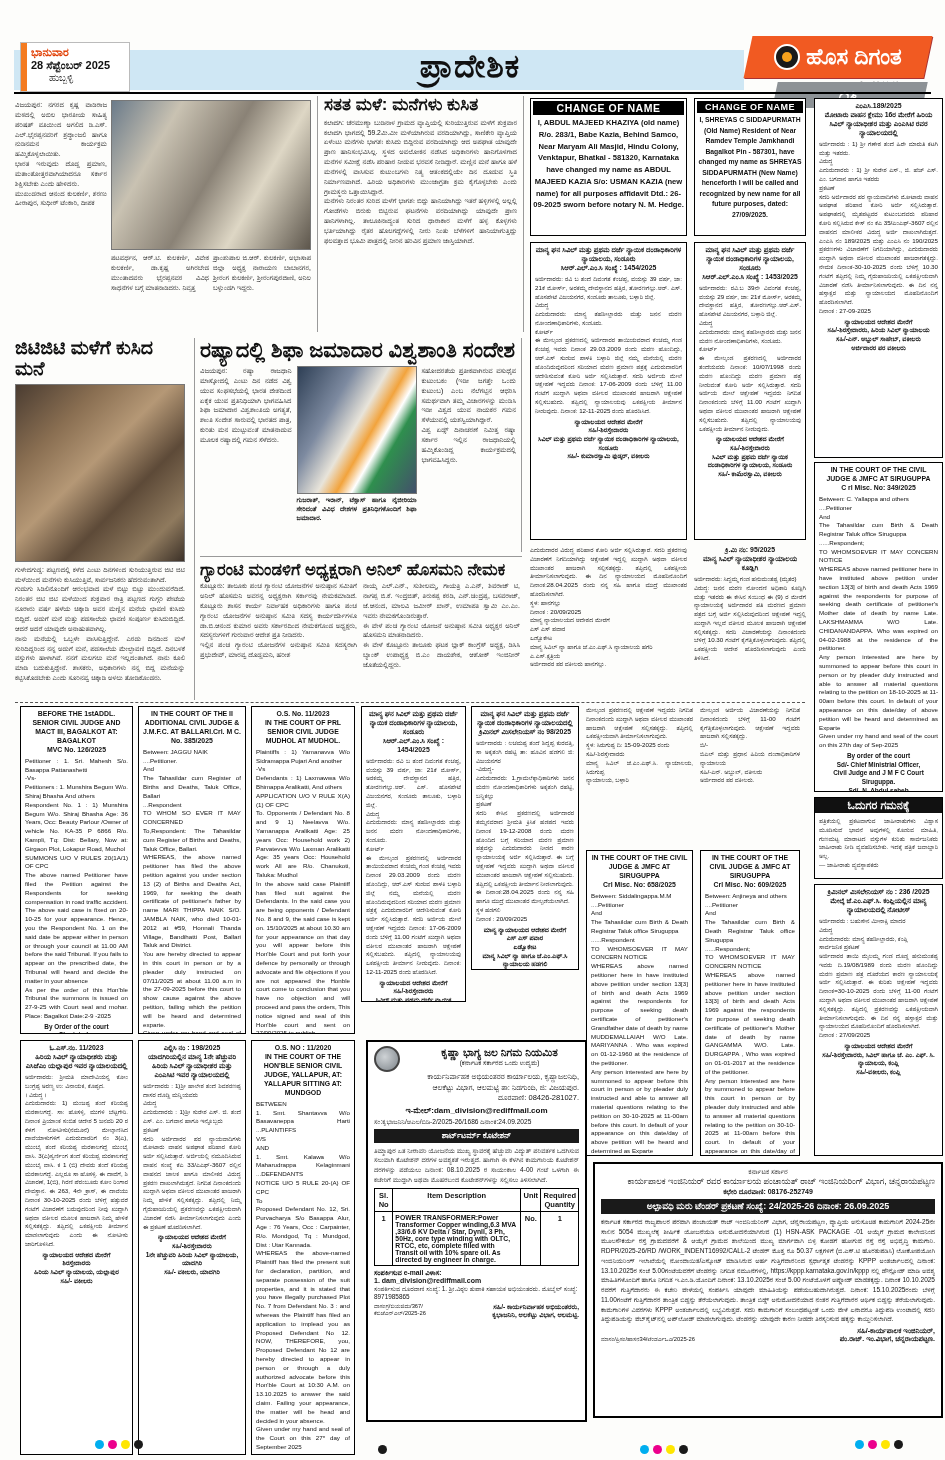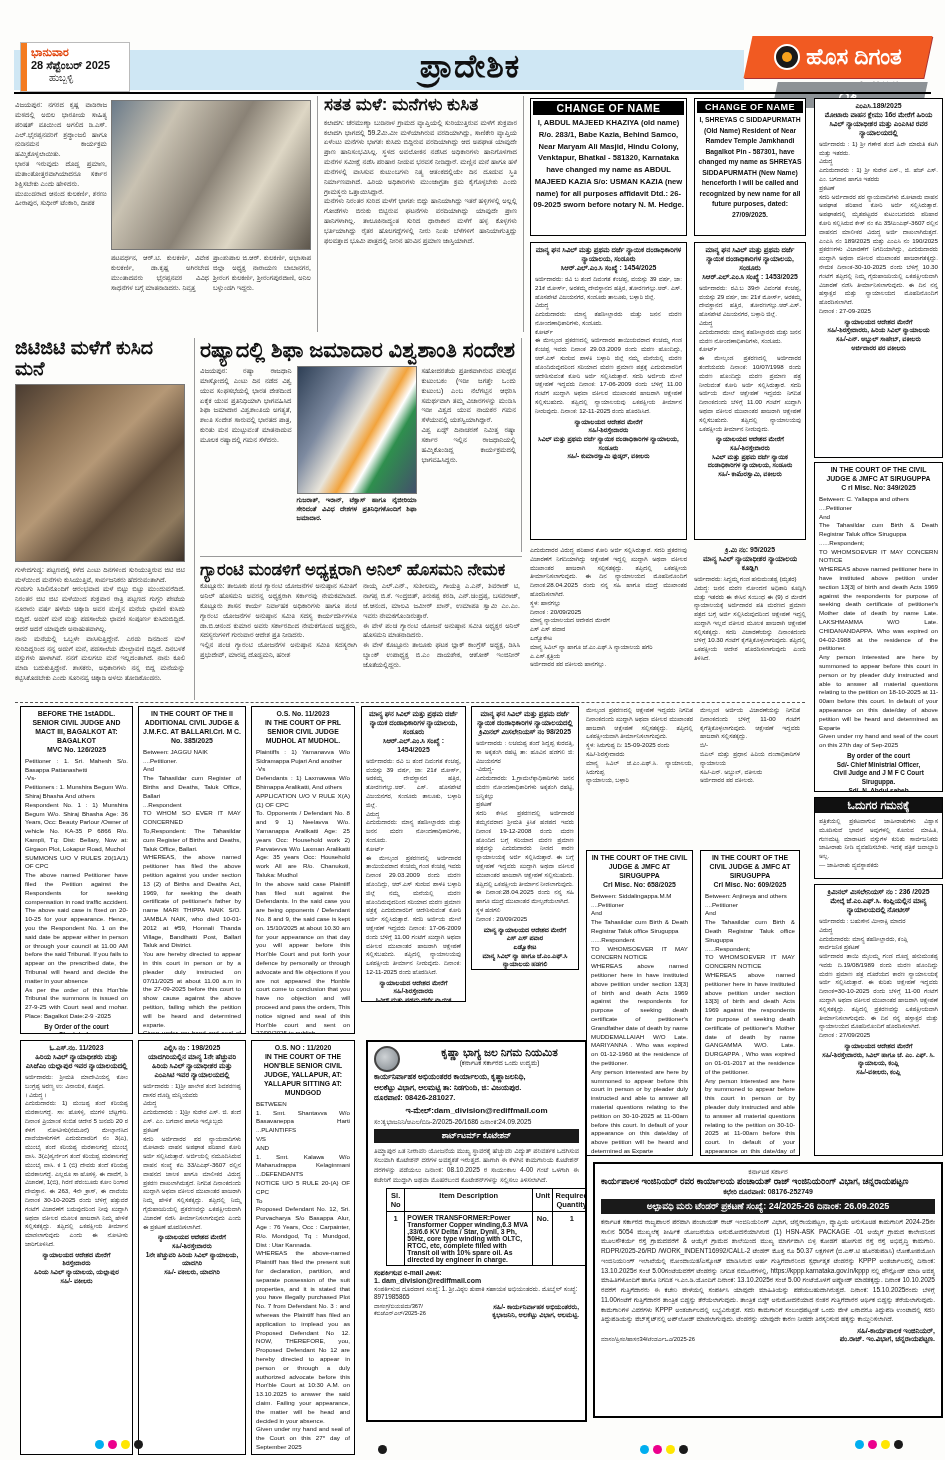--- a/index.html
+++ b/index.html
@@ -47,24 +47,24 @@
   .con-box { border:1.5px solid #000; background:#fff; text-align:center; padding:2px; }
   .con-title { background:#000; color:#fff; font-weight:bold; font-size:10.5px; letter-spacing:.5px; padding:1px 0; }
   .con-body { font-size:7.6px; line-height:1.55; margin-top:2px; white-space:pre-line; font-weight:bold; }
 
   .dash-rule { border-top:1px dashed #555; }
 
   
   .tender { border:2px solid #000; background:#fff; padding:4px 6px; }
   .t-org { text-align:center; font-weight:bold; font-size:12px; }
   .t-sub { text-align:center; font-size:6.5px; }
-  .t-office { text-align:left; font-size:8.5px; font-weight:bold; line-height:1.4; }
+  .t-office { text-align:right; font-size:8.5px; font-weight:normal; line-height:1.4; }
   .t-banner { background:#1a1a1a; color:#fff; text-align:center; font-weight:bold; font-size:9px; padding:2px 2px; margin:3px 0; }
   .t-body { font-size:7px; line-height:1.5; text-align:justify; white-space:pre-line; }
-  table.qt { border-collapse:collapse; width:100%; margin:3px 12px; }
+  table.qt { border-collapse:collapse; width:100%; margin:3px 0; }
   table.qt th, table.qt td { border:1px solid #000; font-size:7.5px; padding:2px; vertical-align:top; }
   table.qt th { font-weight:bold; }
   .t-sign { font-size:7px; font-weight:bold; text-align:right; white-space:pre-line; }
   .t-ref { font-size:5.8px; }
 
   .adbox { border:2.5px solid #111; outline:1px solid #111; outline-offset:-5px; background:#fff; text-align:center; padding:4px 2px; }
   .ad-l1 { background:#111; color:#fff; font-weight:bold; font-size:8.5px; padding:1px 0; }
   .ad-l2 { font-size:15px; font-weight:bold; letter-spacing:1px; margin-top:2px; }
 
   .odr-title { background:#111; color:#fff; font-weight:bold; text-align:center; font-size:11px; padding:1px 0; }

